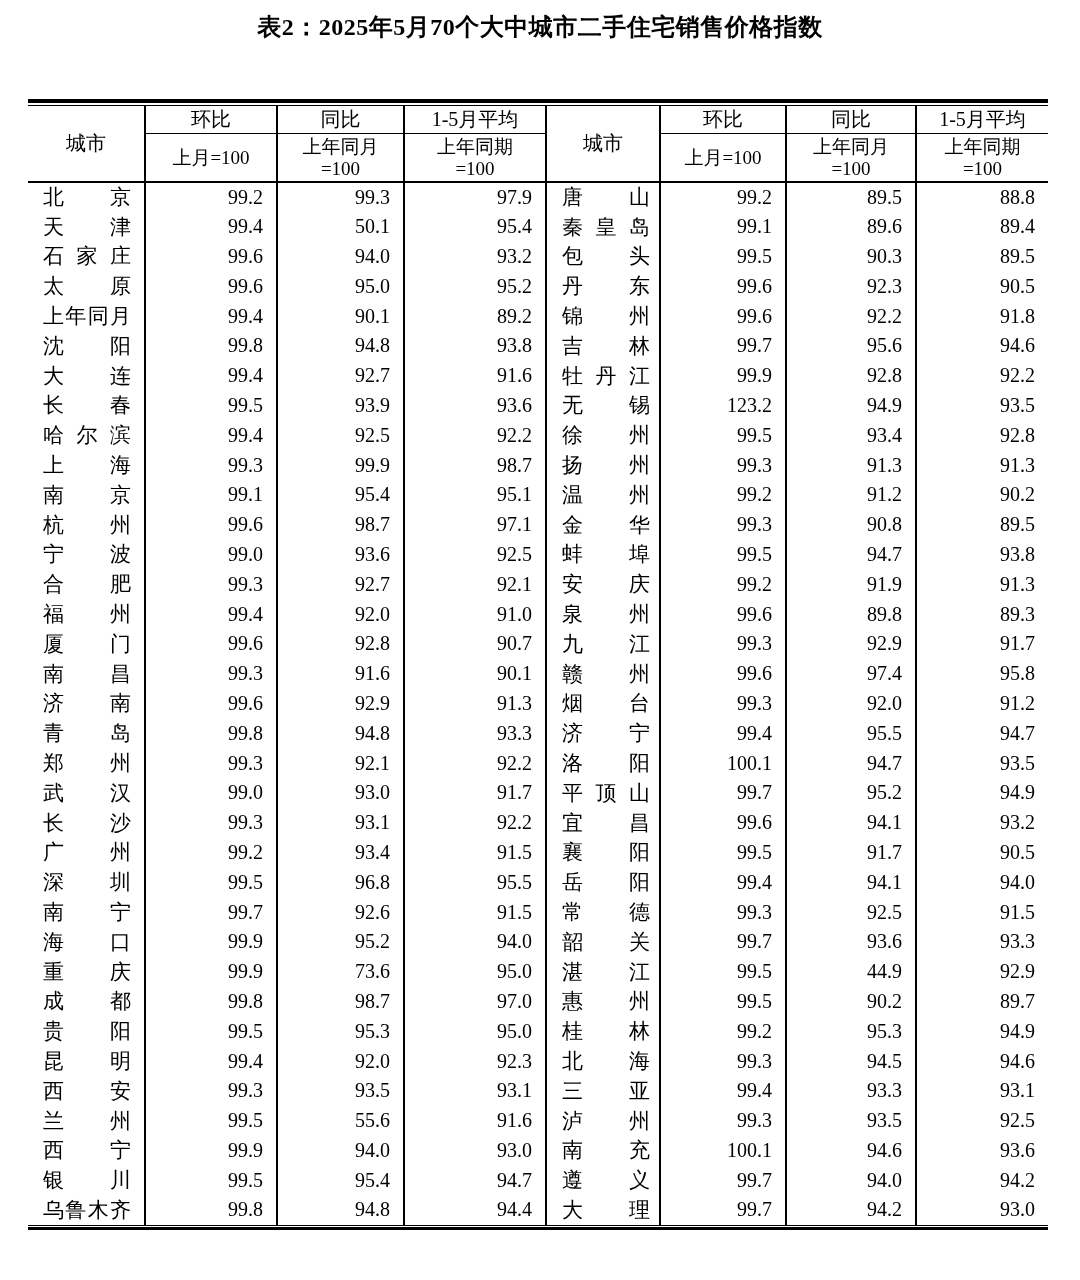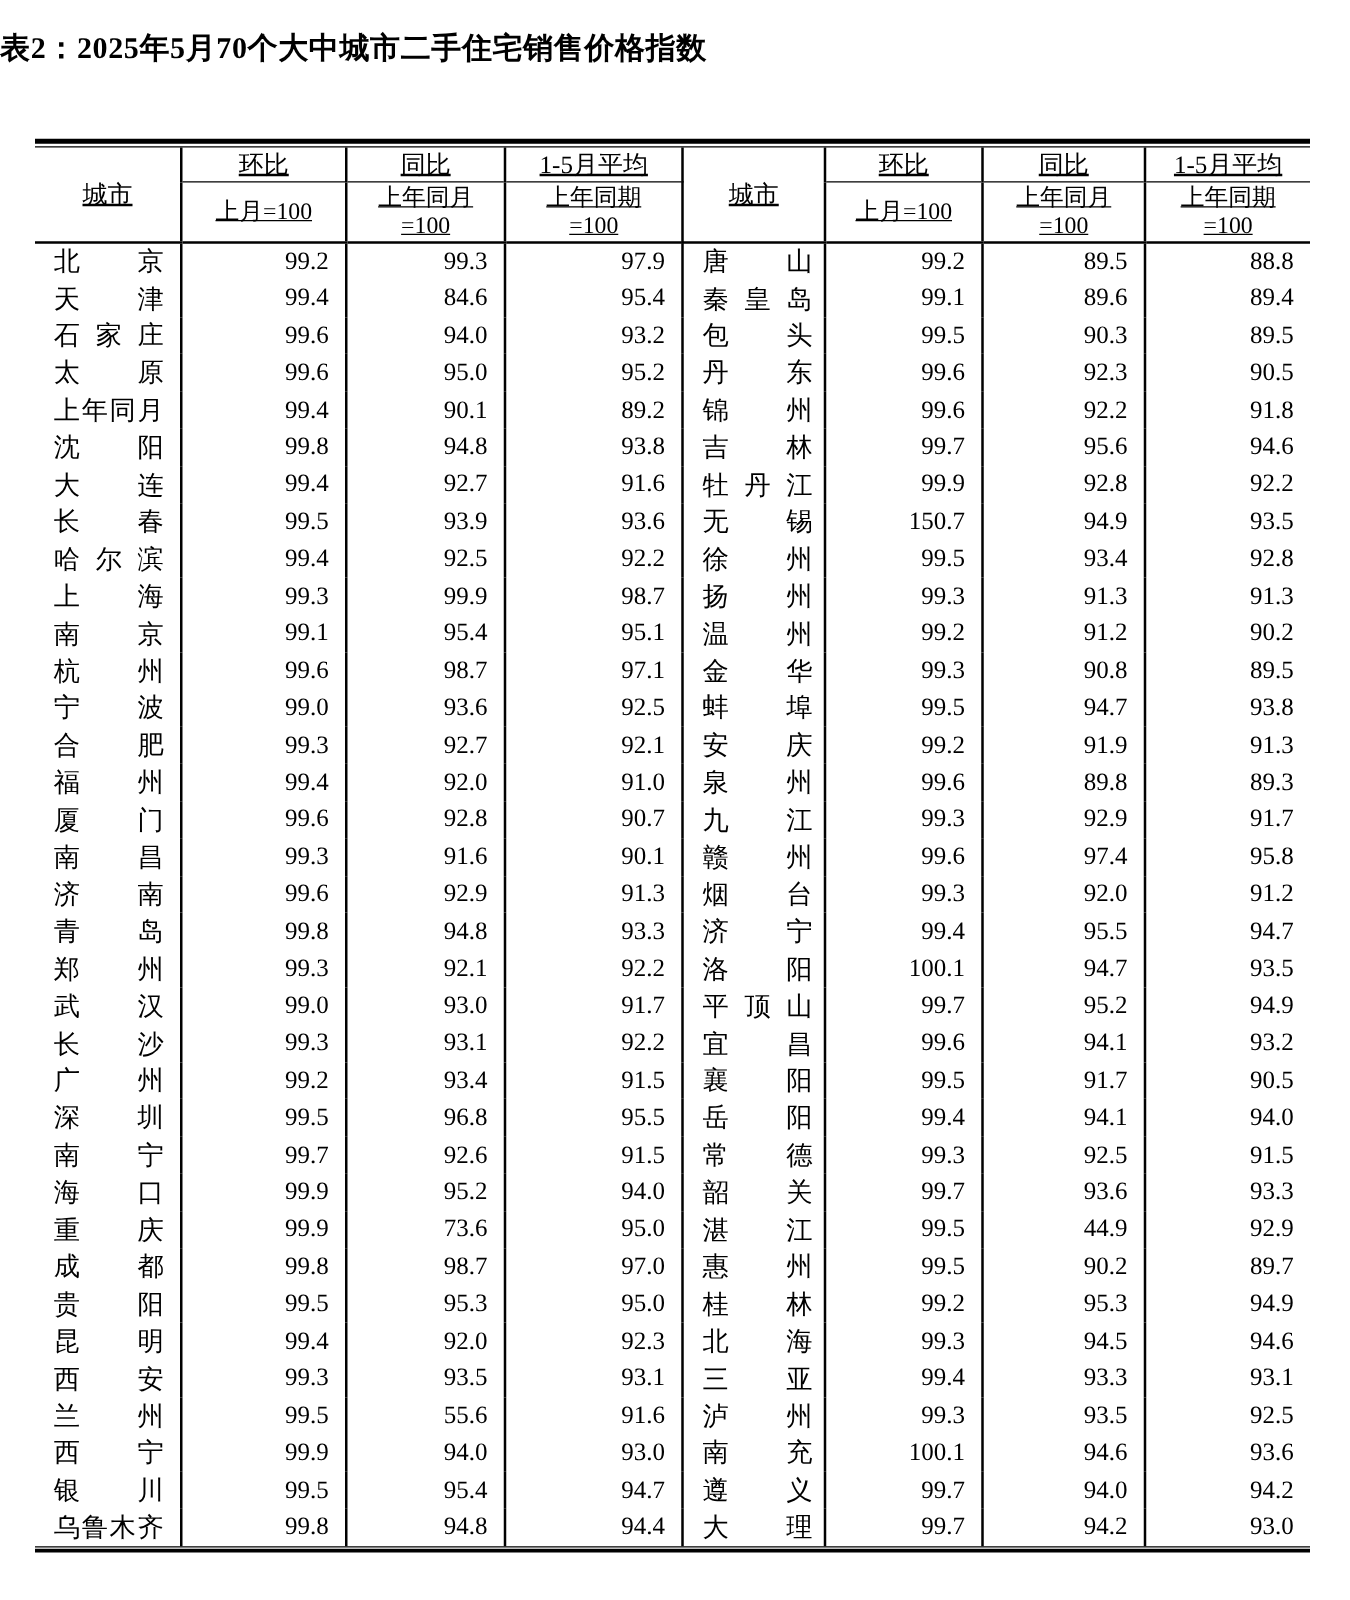--- a/index.html
+++ b/index.html
@@ -5,23 +5,23 @@
   html, body { margin: 0; padding: 0; }
   body {
     width: 1080px; height: 1280px;
     background: #ffffff;
     color: #000000;
     font-family: "Liberation Serif", "DejaVu Serif", serif;
   }
   .page { position: relative; width: 1080px; height: 1280px; overflow: hidden; background: #ffffff; }
 
   .title {
-    margin: 0; padding-top: 23px;
+    margin: 0; padding-top: 11px;
     height: 32px; line-height: 32px;
-    text-align: left;
+    text-align: center;
     font-size: 24px; font-weight: bold;
     letter-spacing: 0.5px;
   }
   .spacer { height: 56px; }
 
   .rule-top {
     width: 1020px; margin-left: 28px;
     height: 2px;
     border-top: 4px solid #000;
     border-bottom: 1.5px solid #000;
@@ -46,21 +46,21 @@
   col.c-mom-r  { width: 126px; }
   col.c-yoy-r  { width: 130px; }
   col.c-avg-r  { width: 132px; }
 
   th, td { padding: 0; font-weight: normal; overflow: hidden; white-space: nowrap; }
   .bl { border-left: 2px solid #000; }
 
   thead tr.h-top th { height: 24px; font-size: 20px; text-align: center; vertical-align: middle; }
   thead th.sub-line { border-bottom: 1.5px solid #000; }
   thead tr.h-base th { height: 47px; font-size: 19px; line-height: 22px; text-align: center; vertical-align: middle; }
-  thead th { border-bottom-color: #000; text-decoration: underline; }
+  thead th { border-bottom-color: #000; }
   thead tr.h-base th, thead th.city-h { border-bottom: 2px solid #000; }
   thead th.city-h { font-size: 20px; vertical-align: middle; text-align: center; }
 
   tbody tr { height: 29.8px; font-family: Liberation Serif, serif; }
   tbody td { font-size: 20px; vertical-align: middle; }
   tbody td.num { text-align: right; padding-right: 13px; font-size: 20px; }
   tbody td.city { text-align: left; }
   .city-name {
     display: inline-block;
     width: 88px;
@@ -119,21 +119,21 @@
           <td class="num bl">99.3</td>
           <td class="num bl">97.9</td>
           <td class="city bl"><span class="city-name">唐山</span></td>
           <td class="num bl">99.2</td>
           <td class="num bl">89.5</td>
           <td class="num bl">88.8</td>
         </tr>
         <tr>
           <td class="city"><span class="city-name">天津</span></td>
           <td class="num bl">99.4</td>
-          <td class="num bl">84.6</td>
+          <td class="num bl">50.1</td>
           <td class="num bl">95.4</td>
           <td class="city bl"><span class="city-name">秦皇岛</span></td>
           <td class="num bl">99.1</td>
           <td class="num bl">89.6</td>
           <td class="num bl">89.4</td>
         </tr>
         <tr>
           <td class="city"><span class="city-name">石家庄</span></td>
           <td class="num bl">99.6</td>
           <td class="num bl">94.0</td>
@@ -182,21 +182,21 @@
           <td class="num bl">99.9</td>
           <td class="num bl">92.8</td>
           <td class="num bl">92.2</td>
         </tr>
         <tr>
           <td class="city"><span class="city-name">长春</span></td>
           <td class="num bl">99.5</td>
           <td class="num bl">93.9</td>
           <td class="num bl">93.6</td>
           <td class="city bl"><span class="city-name">无锡</span></td>
-          <td class="num bl">150.7</td>
+          <td class="num bl">123.2</td>
           <td class="num bl">94.9</td>
           <td class="num bl">93.5</td>
         </tr>
         <tr>
           <td class="city"><span class="city-name">哈尔滨</span></td>
           <td class="num bl">99.4</td>
           <td class="num bl">92.5</td>
           <td class="num bl">92.2</td>
           <td class="city bl"><span class="city-name">徐州</span></td>
           <td class="num bl">99.5</td>

